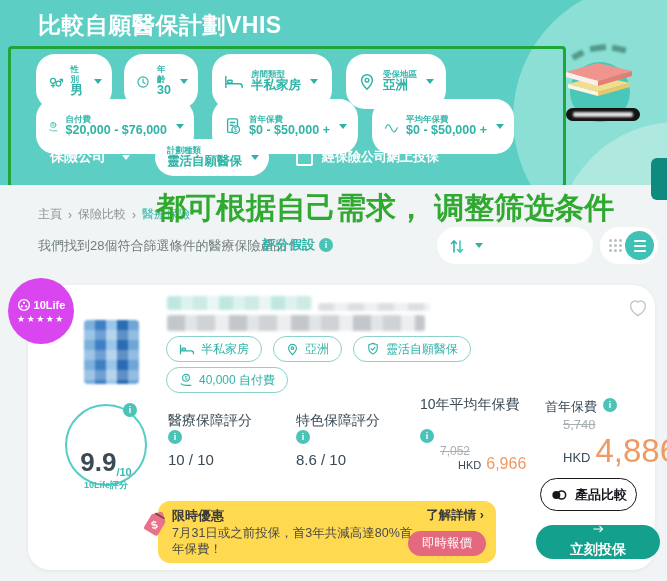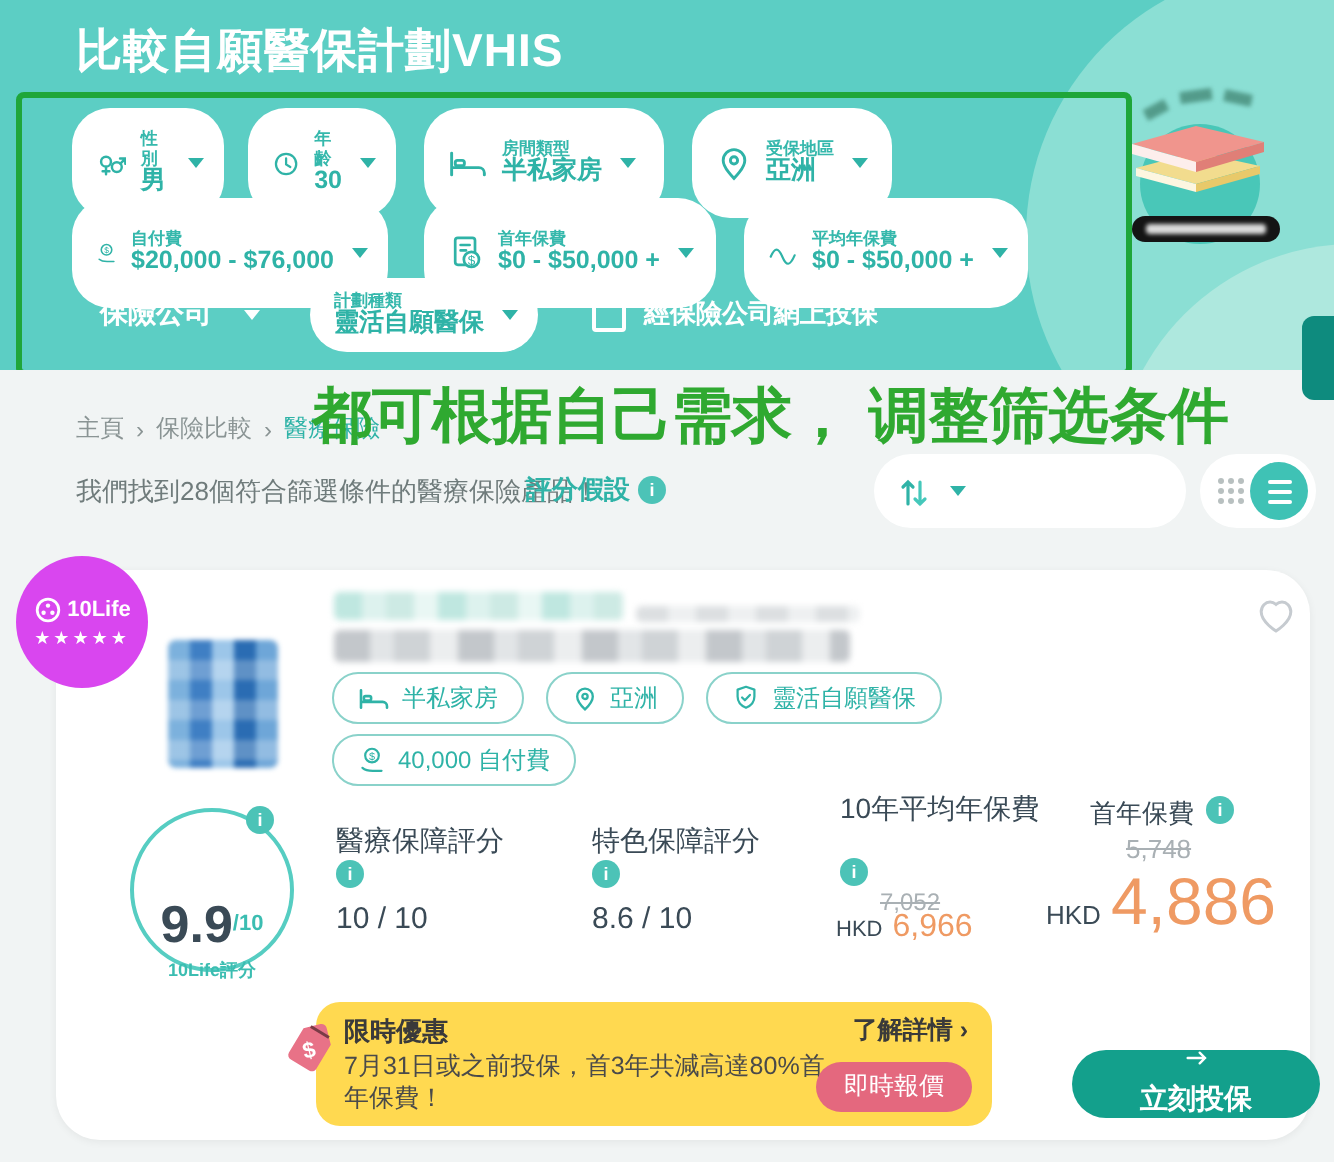--- a/index.html
+++ b/index.html
@@ -43,28 +43,28 @@
   .blurbar{position:absolute;border-radius:3px;filter:blur(1.6px);}
   .nb1{left:167px;top:296px;width:145px;height:14px;background:repeating-linear-gradient(90deg,#bfe7e0 0 14px,#ddf2ee 14px 26px,#cdeae4 26px 40px,#e9f7f4 40px 52px);}
   .nb1b{left:318px;top:303px;width:112px;height:8px;background:repeating-linear-gradient(90deg,#dcdfe1 0 16px,#eef0f1 16px 30px);}
   .nb2{left:167px;top:315px;width:258px;height:16px;background:repeating-linear-gradient(90deg,#c3c7cb 0 18px,#e2e5e7 18px 30px,#cfd3d6 30px 48px,#eceeef 48px 62px);}
   .logoblur{position:absolute;left:84px;top:320px;width:55px;height:64px;border-radius:4px;filter:blur(1.2px);
     background:repeating-linear-gradient(180deg,rgba(255,255,255,0) 0 10px,rgba(255,255,255,.25) 10px 20px),
                repeating-linear-gradient(90deg,#7cb1dd 0 11px,#3f7fc4 11px 22px,#9cc6e9 22px 33px,#2a6cb3 33px 44px,#6ea6d8 44px 55px);}
   .tagrow{position:absolute;display:flex;gap:11px;}
   .tag{height:24px;border:1px solid #8ad2ca;border-radius:13px;display:flex;align-items:center;gap:6px;padding:0 12px;font-size:12px;color:#2fb3a7;background:#fff;white-space:nowrap;}
   .score-circle{position:absolute;left:65px;top:404px;width:82px;height:82px;border:2px solid #56cdc2;border-radius:50%;box-sizing:border-box;display:flex;flex-direction:column;align-items:center;justify-content:center;background:#fff;}
-  .score-main{display:flex;align-items:center;margin-top:48px;}
+  .score-main{display:flex;align-items:flex-end;margin-top:48px;}
   .score-num{font-size:26px;font-weight:bold;color:#3a4a56;}
   .score-suf{font-size:11px;color:#3bbdb1;font-weight:bold;}
   .score-cap{font-size:9px;color:#3bbdb1;font-weight:bold;margin-top:1px;}
   .mlabel{position:absolute;font-size:14px;color:#3a4a56;}
   .mvalue{position:absolute;font-size:15px;color:#3a4a56;}
   .strike{position:absolute;font-size:12px;color:#a9b0b4;text-decoration:line-through;}
-  .pricerow{position:absolute;display:flex;align-items:baseline;gap:5px;}
+  .pricerow{position:absolute;display:flex;align-items:baseline;gap:5px;margin-left:40px;}
   .hkd{font-size:11px;color:#3a4a56;}
   .orange{color:#ef9a63;}
   .compare{position:absolute;left:540px;top:478px;width:97px;height:33px;border:1.5px solid #15181d;border-radius:17px;background:#fff;display:flex;align-items:center;justify-content:center;gap:7px;font-size:13px;font-weight:bold;color:#15181d;box-sizing:border-box;cursor:pointer;}
   .promo{position:absolute;left:158px;top:501px;width:338px;height:62px;background:#ffd950;border-radius:12px;}
   .promo .ptitle{position:absolute;left:14px;top:6px;font-size:13px;font-weight:bold;color:#3a3a3a;}
   .promo .plink{position:absolute;right:12px;top:6px;font-size:12.5px;font-weight:bold;color:#3a3a3a;cursor:pointer;}
   .promo .pbody{position:absolute;left:14px;top:24px;width:242px;font-size:12.5px;color:#4a4a4a;line-height:1.3;}
   .promo .pcta{position:absolute;right:10px;bottom:7px;background:#e4687e;color:#fff;font-size:12.5px;font-weight:normal;border-radius:14px;padding:4px 14px;cursor:pointer;}
   .apply{position:absolute;left:536px;top:525px;width:124px;height:34px;background:#13a08c;border-radius:19px;display:flex;align-items:center;justify-content:center;gap:8px;color:#fff;font-size:14px;font-weight:bold;cursor:pointer;flex-direction:column;}
   .heart{position:absolute;left:628px;top:299px;}
@@ -331,20 +331,27 @@
   </div>
 
   <div class="mlabel" style="left:545px;top:398px;font-size:13px;">首年保費</div>
   <span class="info abs" style="left:603px;top:398px;"></span>
   <div class="strike" style="left:563px;top:417px;font-size:13px;">5,748</div>
   <div class="pricerow" style="left:523px;top:432px;">
     <span class="hkd" style="font-size:13px;">HKD</span>
     <span class="orange" style="font-size:33px;font-weight:500;">4,886</span>
   </div>
 
+  <div class="compare">
+    <svg width="18" height="14" viewBox="0 0 20 16">
+      <circle cx="7" cy="8" r="4.6" fill="#15181d"></circle>
+      <circle cx="13" cy="8" r="4.6" fill="none" stroke="#15181d" stroke-width="1.8"></circle>
+    </svg>
+    <span>產品比較</span>
+  </div>
 
   <div class="promo">
     <svg width="30" height="30" viewBox="0 0 24 24" style="position:absolute;left:-17px;top:10px;transform:rotate(-14deg);">
       <path d="M3 10l8-8h7a2 2 0 0 1 2 2v7l-8 8a2 2 0 0 1-2.8 0l-6-6A2 2 0 0 1 3 10z" fill="#e87287"></path>
       <text x="11" y="14" font-size="9" fill="#fff" text-anchor="middle" font-weight="bold">$</text>
       <path d="M14 2l6 6" stroke="#7a3b46" stroke-width="1.2"></path>
     </svg>
     <span class="ptitle">限時優惠</span>
     <span class="plink">了解詳情 ›</span>
     <div class="pbody">7月31日或之前投保，首3年共減高達80%首年保費！</div>

